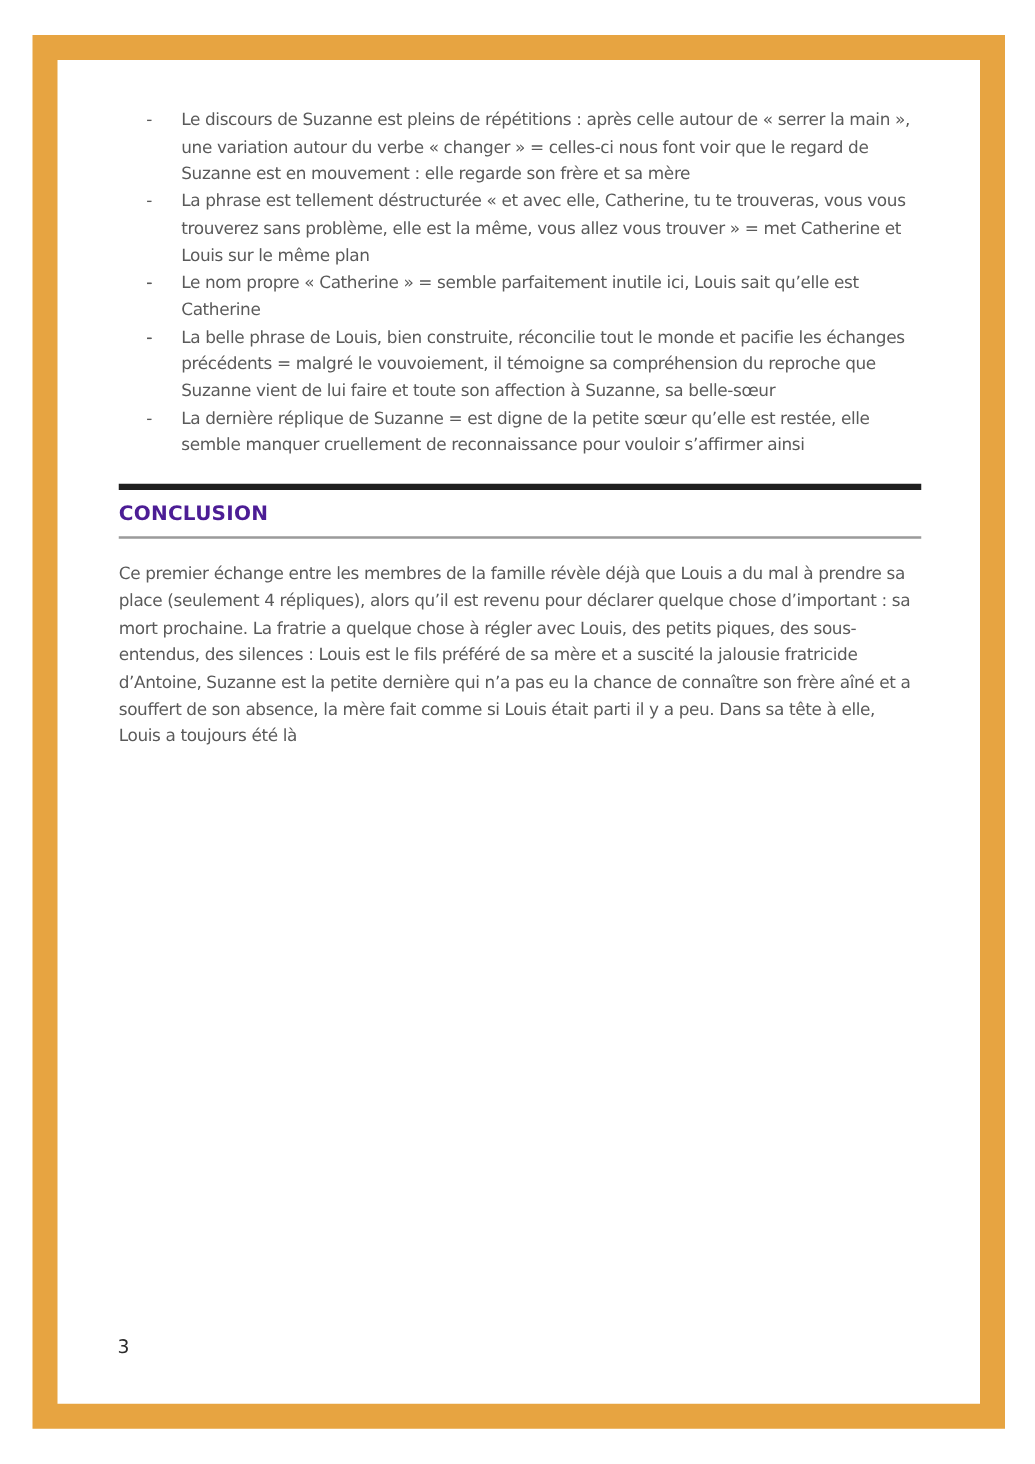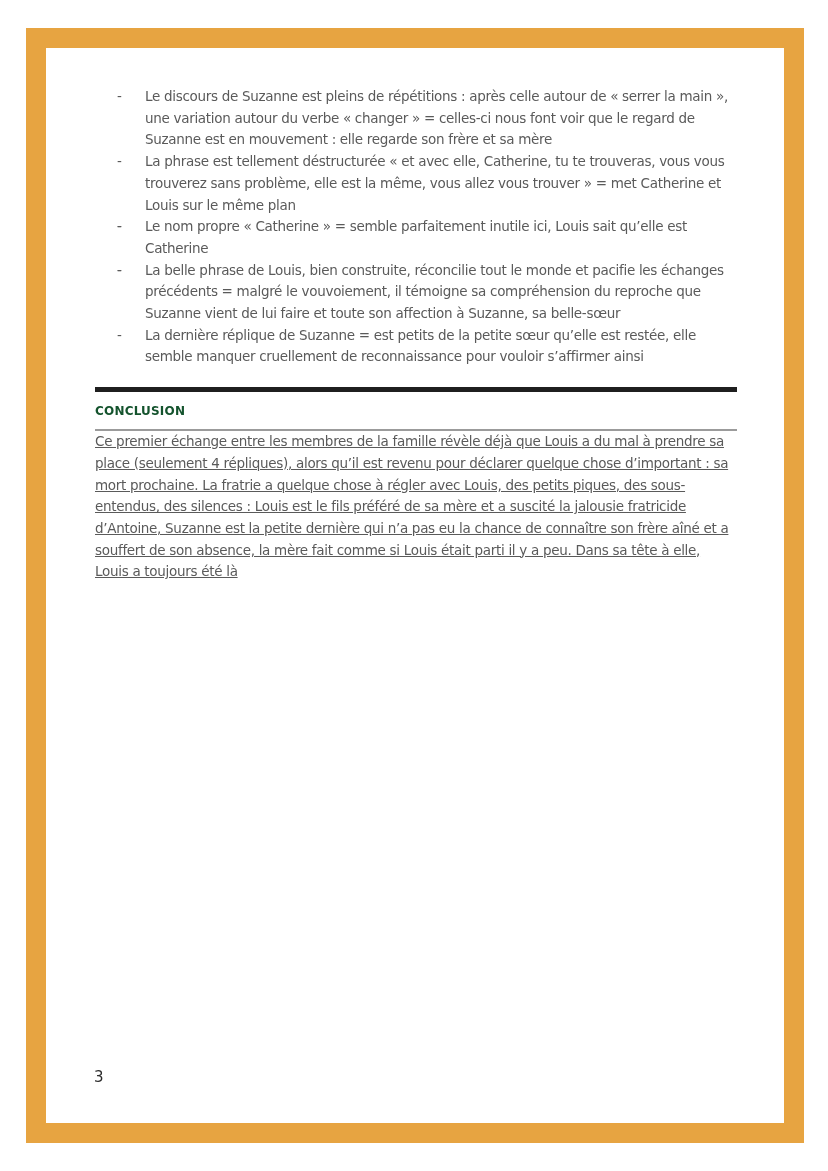--- a/index.html
+++ b/index.html
@@ -52,35 +52,34 @@
     top: 0;
   }
   .rule-thick {
     height: 5px;
     background: #1f1f1f;
     margin: 19px 0 0 0;
     border: 0;
   }
   .conclusion-heading {
     margin: 9px 0 0 0;
-    font-size: 12px;
+    font-size: 16px;
     font-weight: bold;
     letter-spacing: 0.2px;
-    color: #14532d;
+    color: #4c1d95;
     line-height: 20px;
   }
   .rule-thin {
     height: 2px;
     background: #9b9b9b;
     margin: 8px 0 0 0;
     border: 0;
   }
   .conclusion-paragraph {
-    margin: 0 0 0 0;
-    text-decoration: underline;
+    margin: 18px 0 0 0;
   }
   .page-number {
     position: absolute;
     left: 94px;
     top: 1066px;
     font-size: 15px;
     color: #2b2b2b;
     line-height: 22px;
   }
 </style>
@@ -109,21 +108,21 @@
     </li>
     <li>
       <span class="dash">-</span>
     </li>
     <li>
       <span class="dash">-</span>
       <span>La belle phrase de Louis, bien construite, réconcilie tout le monde et pacifie les échanges précédents = malgré le vouvoiement, il témoigne sa compréhension du reproche que Suzanne vient de lui faire et toute son affection à Suzanne, sa belle-sœur</span>
     </li>
     <li>
       <span class="dash">-</span>
-      <span>La dernière réplique de Suzanne = est petits de la petite sœur qu’elle est restée, elle semble manquer cruellement de reconnaissance pour vouloir s’affirmer ainsi</span>
+      <span>La dernière réplique de Suzanne = est digne de la petite sœur qu’elle est restée, elle semble manquer cruellement de reconnaissance pour vouloir s’affirmer ainsi</span>
     </li>
   </ul>
 
   <div class="rule-thick"></div>
 
   <h2 class="conclusion-heading">CONCLUSION</h2>
 
   <div class="rule-thin"></div>
 
   <p class="conclusion-paragraph">Ce premier échange entre les membres de la famille révèle déjà que Louis a du mal à prendre sa place (seulement 4 répliques), alors qu’il est revenu pour déclarer quelque chose d’important : sa mort prochaine. La fratrie a quelque chose à régler avec Louis, des petits piques, des sous-entendus, des silences : Louis est le fils préféré de sa mère et a suscité la jalousie fratricide d’Antoine, Suzanne est la petite dernière qui n’a pas eu la chance de connaître son frère aîné et a souffert de son absence, la mère fait comme si Louis était parti il y a peu. Dans sa tête à elle, Louis a toujours été là</p>

